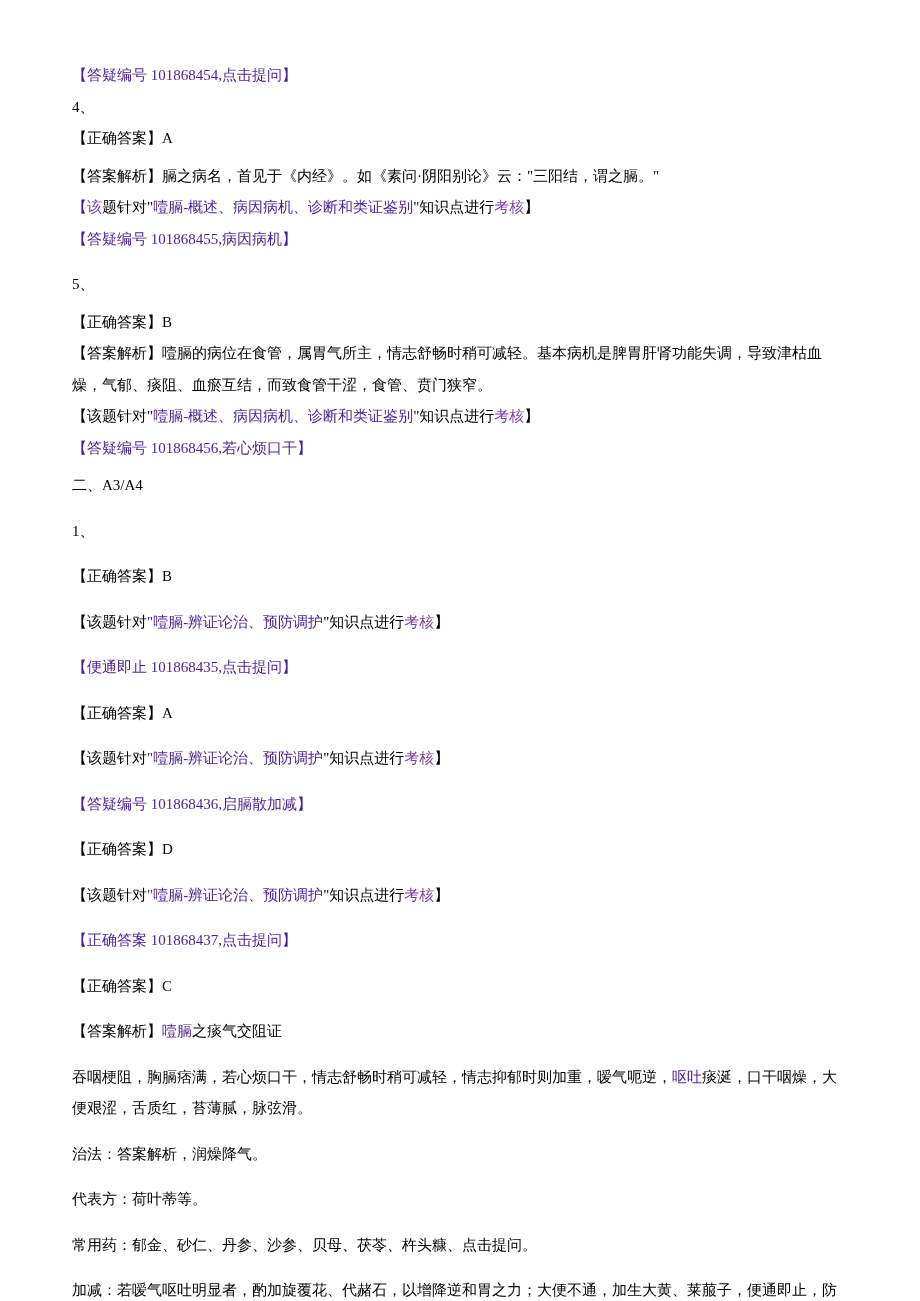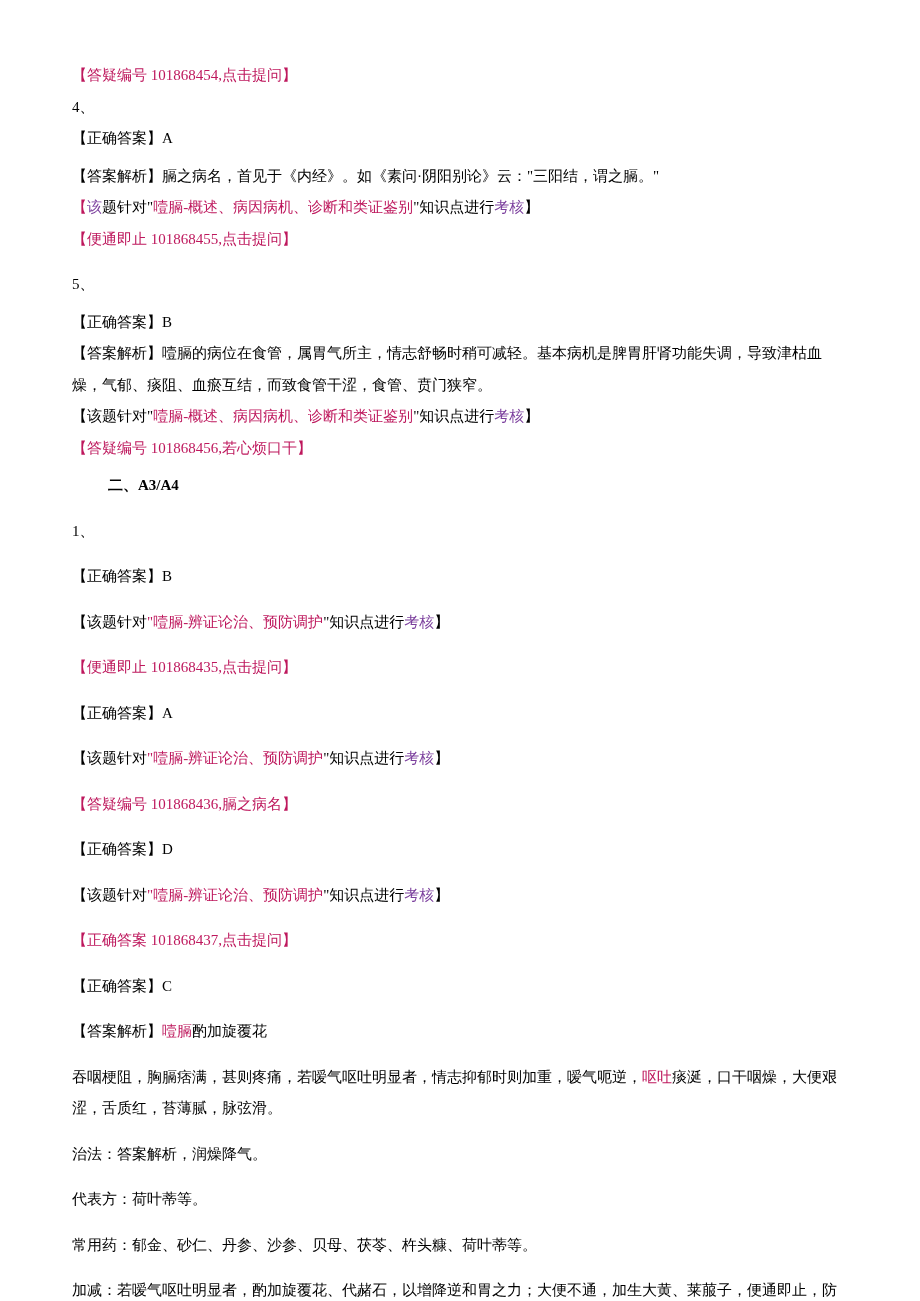--- a/index.html
+++ b/index.html
@@ -6,40 +6,40 @@
     margin: 0;
     padding: 60px 72px;
     font-family: "SimSun", "宋体", serif;
     font-size: 15px;
     line-height: 2.1;
     color: #000;
     background: #fff;
     width: 920px;
     box-sizing: border-box;
   }
-  .blue { color: #be185d; }
+  .blue { color: #4c1d95; }
   .purple { color: #7b3f9d; }
   .block { margin: 0; }
-  .section-title { font-weight: bold; margin-left: 36px; }
+  .section-title { font-weight: normal; }
   p { margin: 0; }
   .gap-sm { margin-top: 6px; }
   .gap-md { margin-top: 14px; }
 </style>
 </head>
 <body>
 
 <p class="block"><span class="blue">【答疑编号 101868454,点击提问】</span></p>
 
 <p class="block">4、</p>
 <p class="block"><span>【正确答案】</span><span>A</span></p>
 <p class="block gap-sm"><span>【答案解析】</span><span>膈之病名，首见于《内经》。如《素问·阴阳别论》云："三阳结，谓之膈。"</span></p>
 <p class="block">
   <span class="blue">【</span><span class="purple">该</span><span>题针对"</span><span class="blue">噎膈-概述、病因病机、诊断和类证鉴别</span><span>"知识点进行</span><span class="purple">考核</span><span>】</span>
 </p>
-<p class="block"><span class="blue">【便通即止 101868455,点击提问】</span></p>
+<p class="block"><span class="blue">【答疑编号 101868455,病因病机】</span></p>
 
 <p class="block gap-md">5、</p>
 <p class="block gap-sm"><span>【正确答案】</span><span>B</span></p>
 <p class="block"><span>【答案解析】</span><span>噎膈的病位在食管，属胃气所主，情志舒畅时稍可减轻。基本病机是脾胃肝肾功能失调，导致津枯血燥，气郁、痰阻、血瘀互结，而致食管干涩，食管、贲门狭窄。</span></p>
 <p class="block">
   <span>【该题针对"</span><span class="blue">噎膈-概述、病因病机、诊断和类证鉴别</span><span>"知识点进行</span><span class="purple">考核</span><span>】</span>
 </p>
 <p class="block"><span class="blue">【答疑编号 101868456,若心烦口干】</span></p>
 
 <p class="block section-title gap-sm">二、A3/A4</p>
@@ -49,28 +49,28 @@
 <p class="block gap-md"><span>【正确答案】</span><span>B</span></p>
 <p class="block gap-md">
   <span>【该题针对</span><span class="blue">"</span><span class="blue">噎膈-辨证论治、预防调护</span><span>"知识点进行</span><span class="purple">考核</span><span>】</span>
 </p>
 <p class="block gap-md"><span class="blue">【便通即止 101868435,点击提问】</span></p>
 
 <p class="block gap-md"><span>【正确答案】</span><span>A</span></p>
 <p class="block gap-md">
   <span>【该题针对</span><span class="blue">"</span><span class="blue">噎膈-辨证论治、预防调护</span><span>"知识点进行</span><span class="purple">考核</span><span>】</span>
 </p>
-<p class="block gap-md"><span class="blue">【答疑编号 101868436,膈之病名】</span></p>
+<p class="block gap-md"><span class="blue">【答疑编号 101868436,启膈散加减】</span></p>
 
 <p class="block gap-md"><span>【正确答案】</span><span>D</span></p>
 <p class="block gap-md">
   <span>【该题针对</span><span class="blue">"</span><span class="blue">噎膈-辨证论治、预防调护</span><span>"知识点进行</span><span class="purple">考核</span><span>】</span>
 </p>
 <p class="block gap-md"><span class="blue">【正确答案 101868437,点击提问】</span></p>
 
 <p class="block gap-md"><span>【正确答案】</span><span>C</span></p>
-<p class="block gap-md"><span>【答案解析】</span><span class="blue">噎膈</span><span>酌加旋覆花</span></p>
+<p class="block gap-md"><span>【答案解析】</span><span class="blue">噎膈</span><span>之痰气交阻证</span></p>
 
-<p class="block gap-md"><span>吞咽梗阻，胸膈痞满，甚则疼痛，若嗳气呕吐明显者，情志抑郁时则加重，嗳气呃逆，</span><span class="blue">呕吐</span><span>痰涎，口干咽燥，大便艰涩，舌质红，苔薄腻，脉弦滑。</span></p>
+<p class="block gap-md"><span>吞咽梗阻，胸膈痞满，若心烦口干，情志舒畅时稍可减轻，情志抑郁时则加重，嗳气呃逆，</span><span class="blue">呕吐</span><span>痰涎，口干咽燥，大便艰涩，舌质红，苔薄腻，脉弦滑。</span></p>
 <p class="block gap-md">治法：答案解析，润燥降气。</p>
 <p class="block gap-md">代表方：荷叶蒂等。</p>
-<p class="block gap-md">常用药：郁金、砂仁、丹参、沙参、贝母、茯苓、杵头糠、荷叶蒂等。</p>
+<p class="block gap-md">常用药：郁金、砂仁、丹参、沙参、贝母、茯苓、杵头糠、点击提问。</p>
 <p class="block gap-md">加减：若嗳气呕吐明显者，酌加旋覆花、代赭石，以增降逆和胃之力；大便不通，加生大黄、莱菔子，便通即止，防止伤阴；若心烦口干，气郁化火者，加山豆根、栀子、金果榄以增清热解毒之功效。</p>
 
 </body></html>

